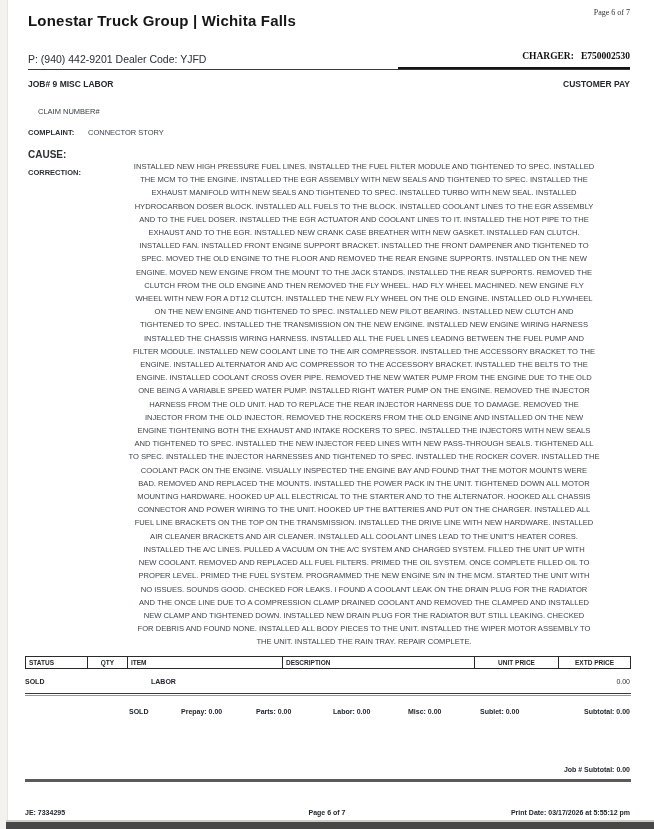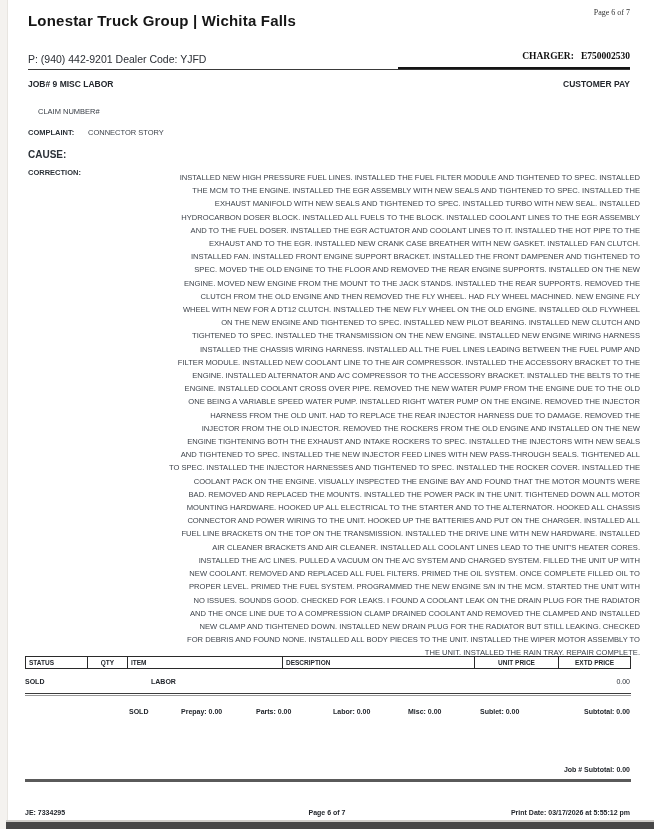--- a/index.html
+++ b/index.html
@@ -24,22 +24,22 @@
   .jobtitle{left:28px;top:79px;font-size:8.5px;font-weight:bold;color:#23272d;}
   .paytype{right:24px;top:79px;font-size:8.5px;font-weight:bold;color:#23272d;margin-left:41px;}
   
   .claim{left:28px;top:107px;font-size:7.5px;color:#363c44;margin-left:10px;}
   .lbl{font-weight:bold;color:#2b3138;}
   .complaint-lbl{left:28px;top:128px;font-size:7.5px;}
   .complaint-val{left:88px;top:128px;font-size:7.5px;}
   .cause-lbl{left:28px;top:149px;font-size:10px;}
   .correction-lbl{left:28px;top:168px;font-size:7.5px;}
   .correction{
-    left:88px;top:171px;width:552px;font-size:7.6px;line-height:13.2px;
-    color:#3d434b;white-space:pre-line;text-align:right;
+    left:88px;top:160px;width:552px;font-size:7.6px;line-height:13.2px;
+    color:#3d434b;white-space:pre-line;text-align:center;
   }
   
   .tbl{position:absolute;left:25px;top:656px;width:606px;height:13px;border:1px solid #2a2a2a;display:flex;box-sizing:border-box;}
   .tbl .c{box-sizing:border-box;border-left:1px solid #2a2a2a;font-size:6.5px;font-weight:bold;color:#23272d;padding:2px 0 0 3px;}
   .tbl .c:first-child{border-left:none;}
   .c-status{width:61px;}
   .c-qty{width:40px;text-align:center;padding-left:0!important;}
   .c-item{width:155px;}
   .c-desc{width:192px;}
   .c-unit{width:84px;text-align:center;padding-left:0!important;}

